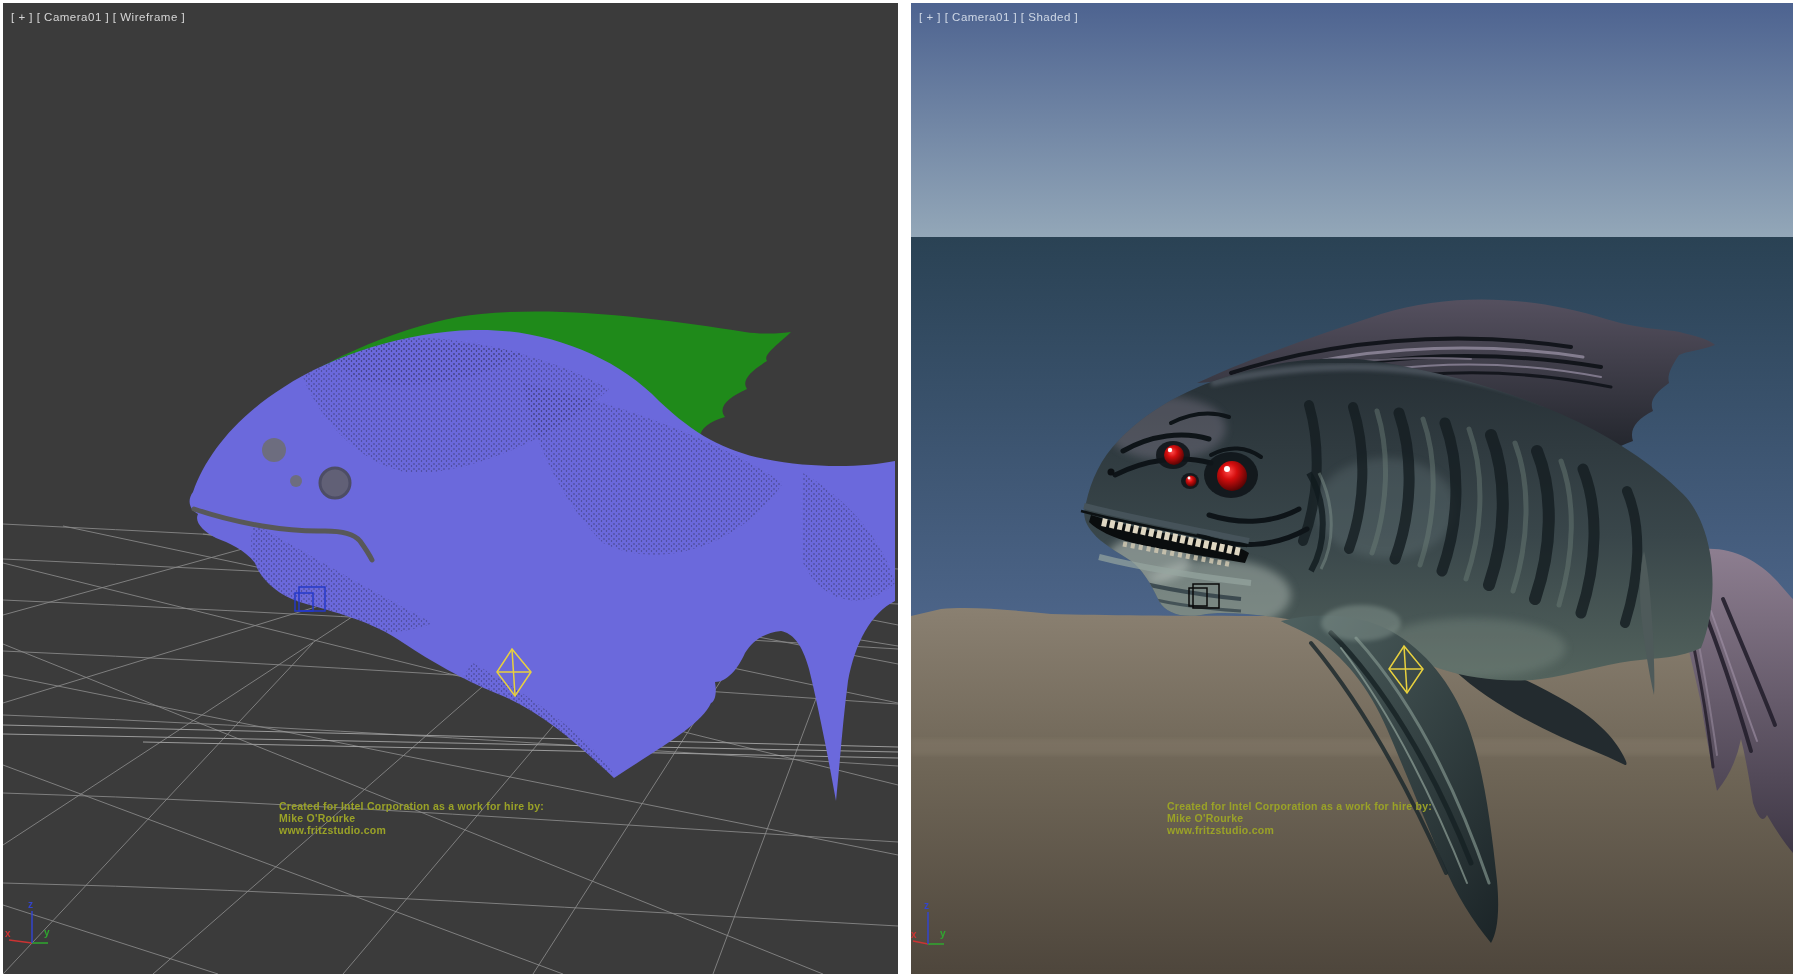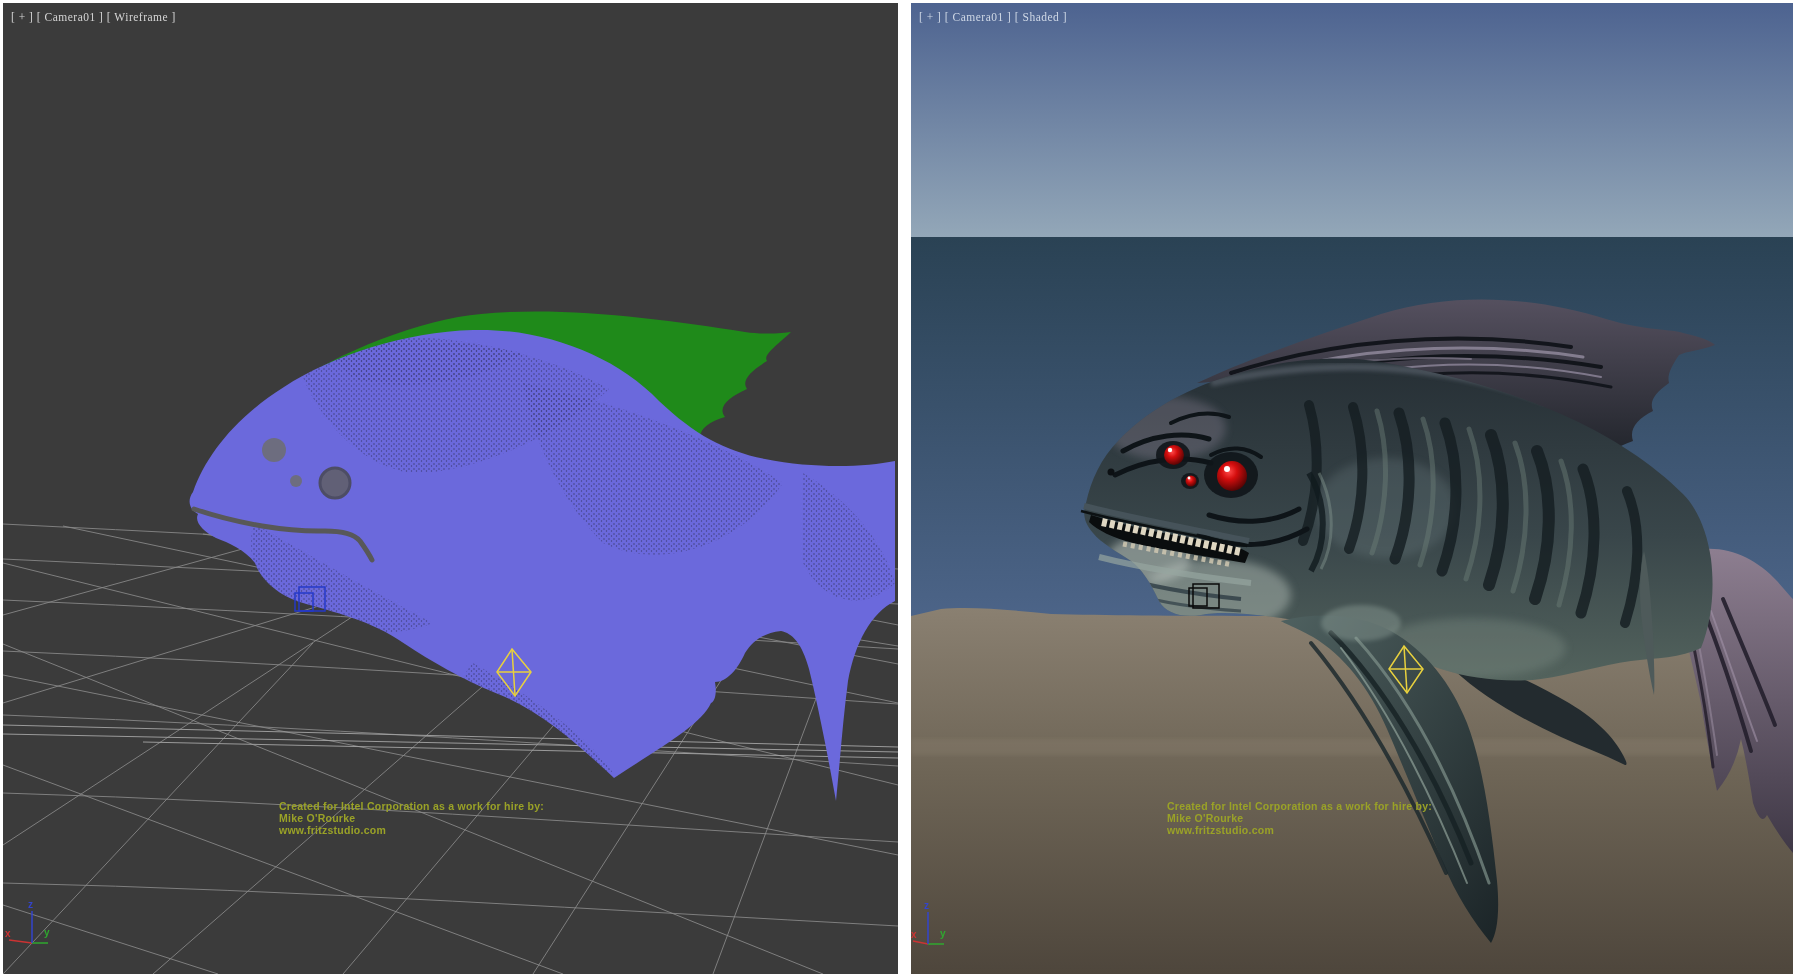--- a/index.html
+++ b/index.html
@@ -3,21 +3,21 @@
 <meta charset="utf-8">
 <style>
   html,body{margin:0;padding:0;background:#ffffff;}
   .stage{position:relative;width:1800px;height:978px;background:#ffffff;overflow:hidden;
          font-family:"Liberation Sans",sans-serif;}
   .vp{position:absolute;top:3px;height:971px;overflow:hidden;}
   .vp-left{left:3px;width:895px;background:#3b3b3b;}
   .vp-right{left:911px;width:882px;background:#1d4ed8;}
   .vp svg{position:absolute;left:0;top:0;display:block;}
   .vplabel{position:absolute;left:8px;top:8px;font-size:11.5px;letter-spacing:.5px;
-           z-index:5;user-select:none;font-family:Liberation Serif, serif;}
+           z-index:5;user-select:none;}
   .vplabel.wire{color:#d6d6d6;}
   .vplabel.shaded{color:#cfd8e6;}
   .wm{font:bold 10.5px "Liberation Sans",sans-serif;letter-spacing:.25px;}
   .axl{font:bold 10px "Liberation Sans",sans-serif;}
 </style>
 </head>
 <body>
 
 <div class="stage">
 

